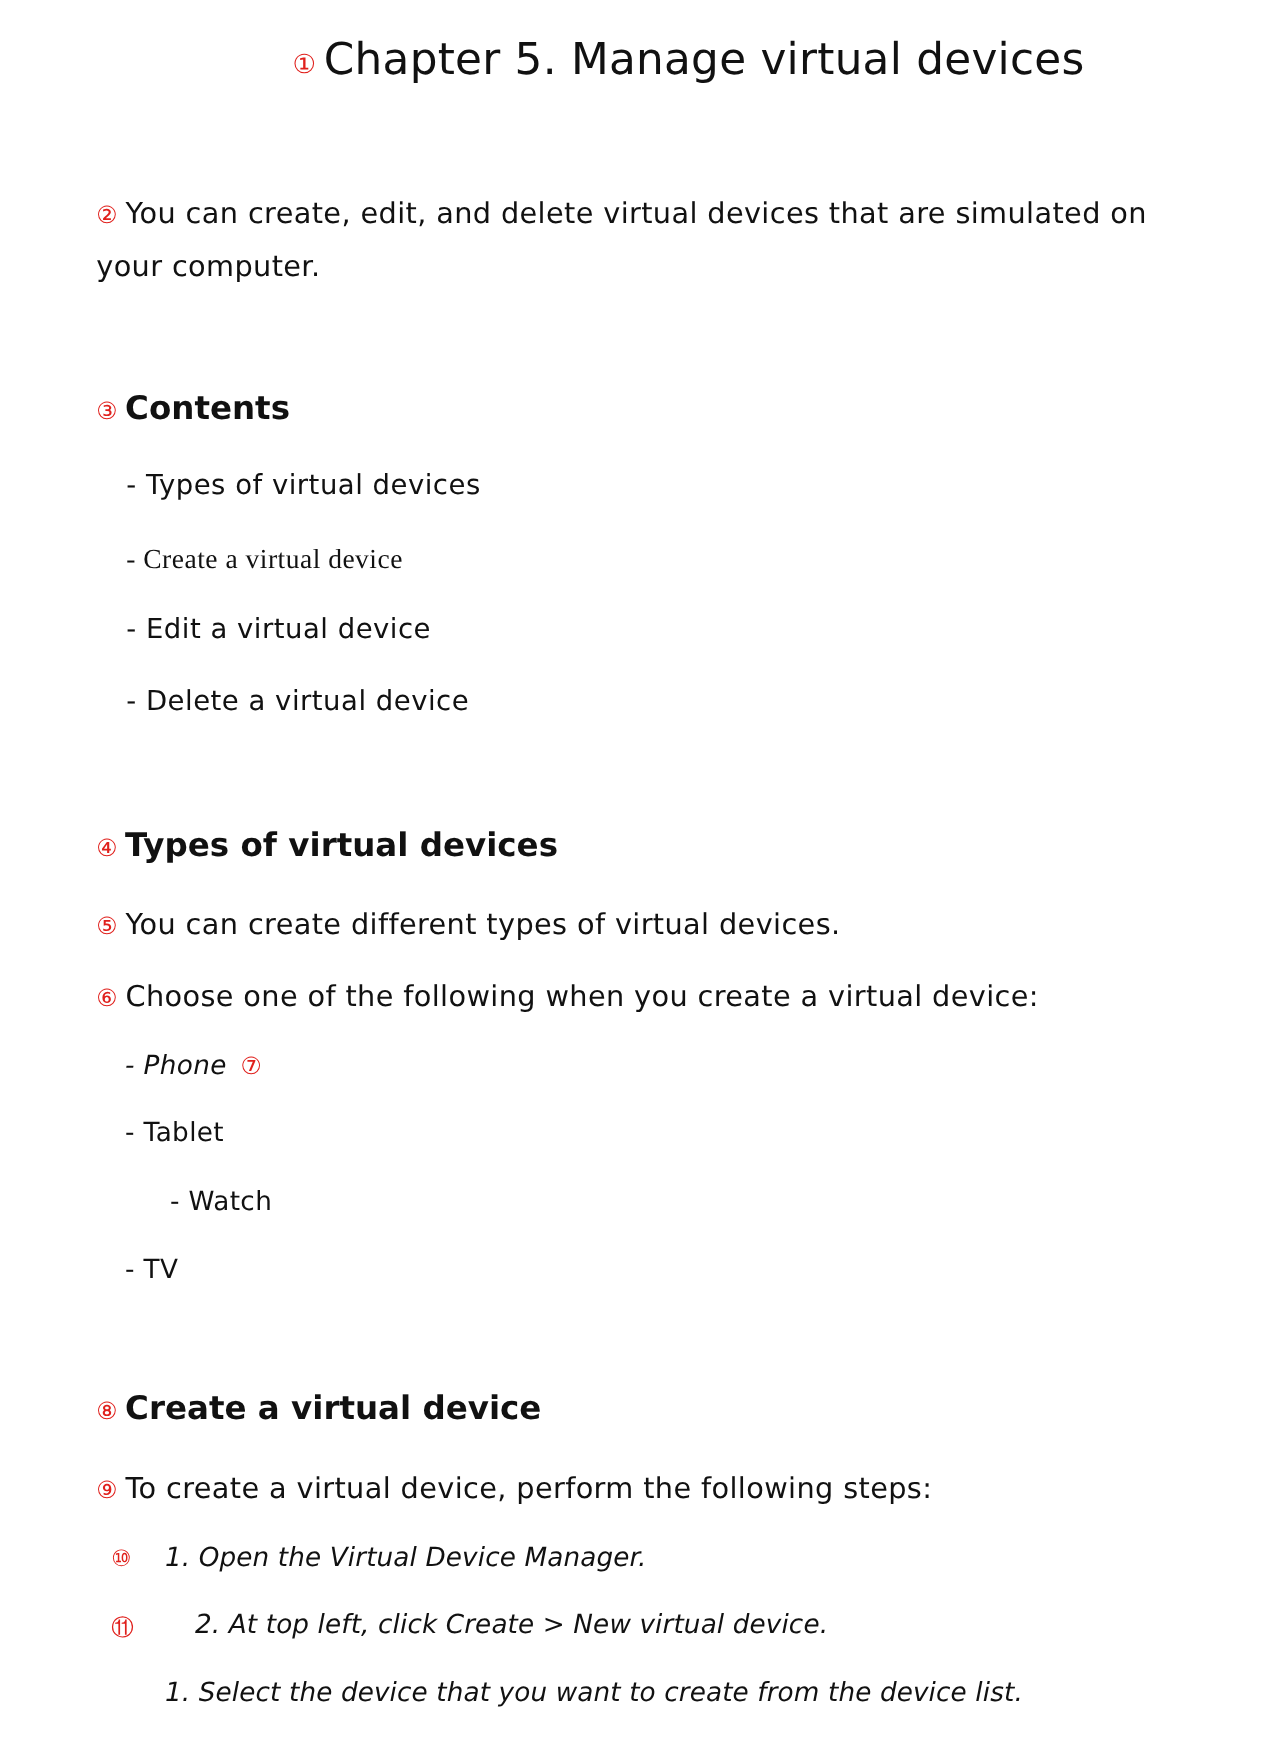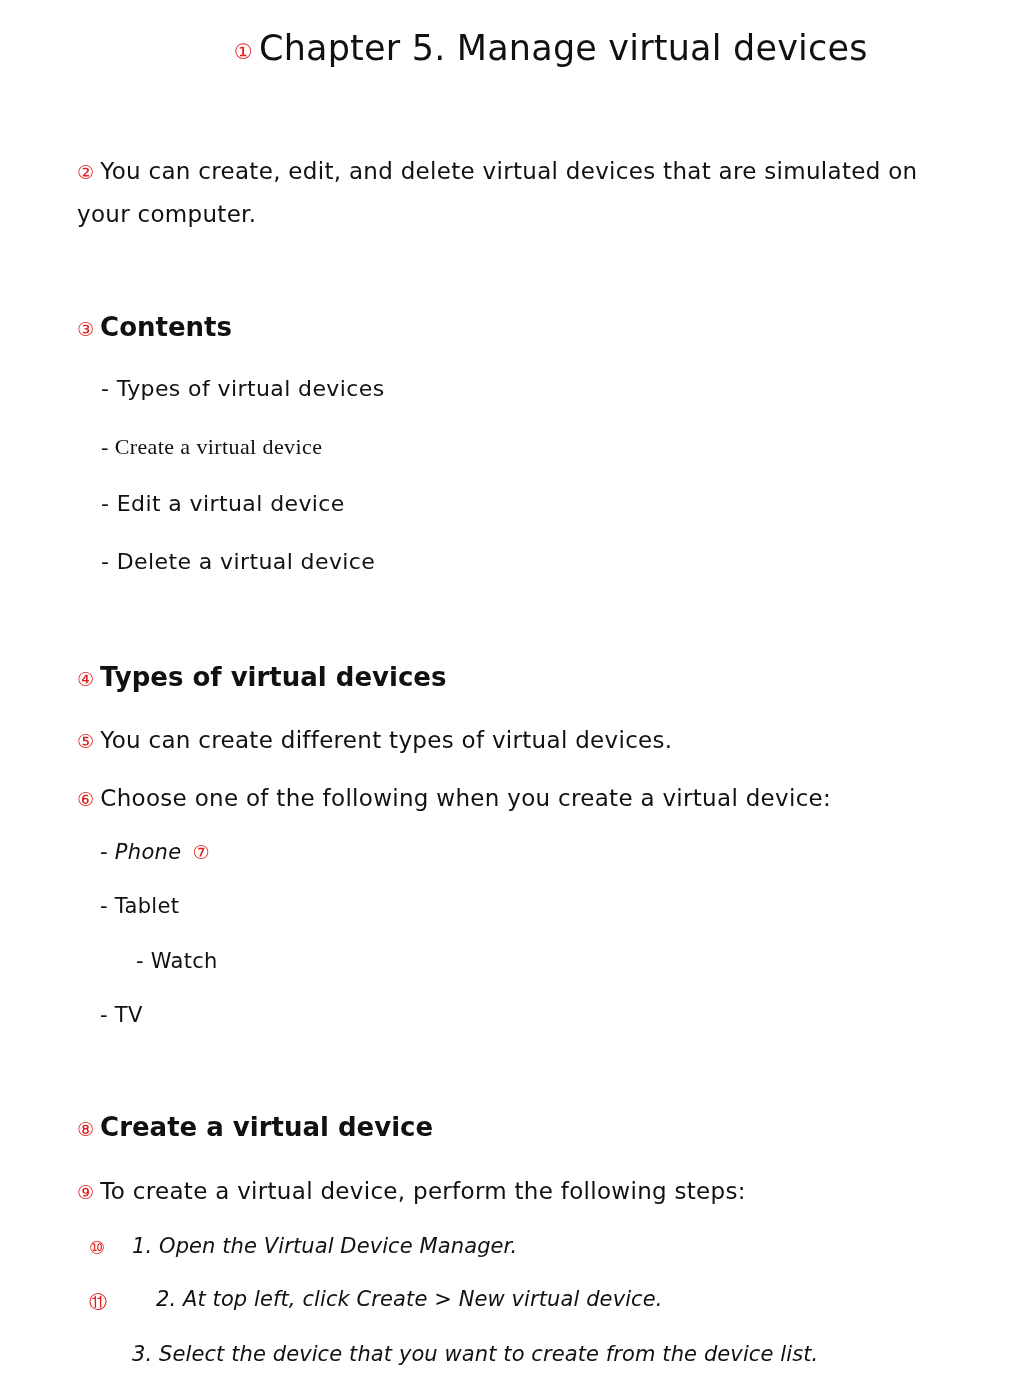--- a/index.html
+++ b/index.html
@@ -126,13 +126,13 @@
 <div class="abs body-text" style="left:77px; top:1170px;">
   <span class="marker">⑨</span><span>To create a virtual device, perform the following steps:</span>
 </div>
 
 <div class="abs step-marker" style="left:89px; top:1237px;">⑩</div>
 <div class="abs step" style="left:132px; top:1234px;">1. Open the Virtual Device Manager.</div>
 
 <div class="abs step-marker" style="left:89px; top:1290px;">⑪</div>
 <div class="abs step" style="left:132px; top:1287px;margin-left:24px;">2. At top left, click Create &gt; New virtual device.</div>
 
-<div class="abs step" style="left:132px; top:1342px;">3. Select the device that you want to create from the device list.</div>
+<div class="abs step" style="left:132px; top:1342px;">1. Select the device that you want to create from the device list.</div>
 
 </body></html>

